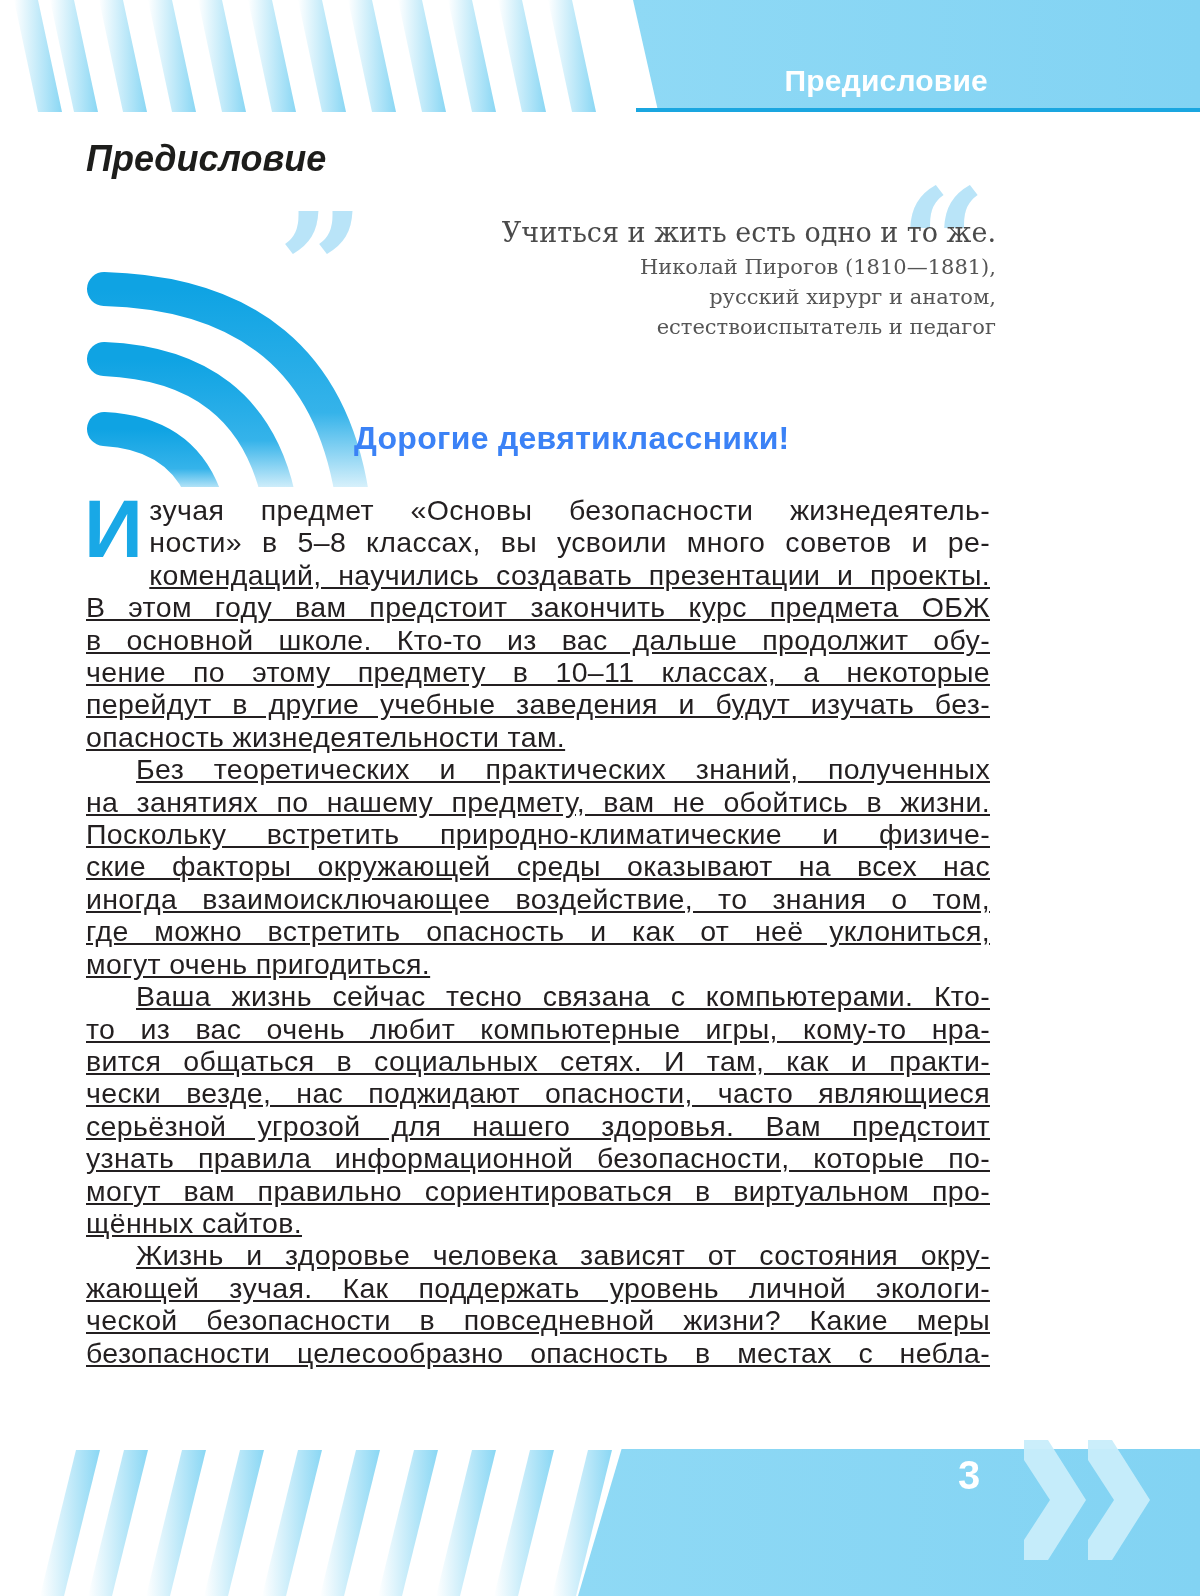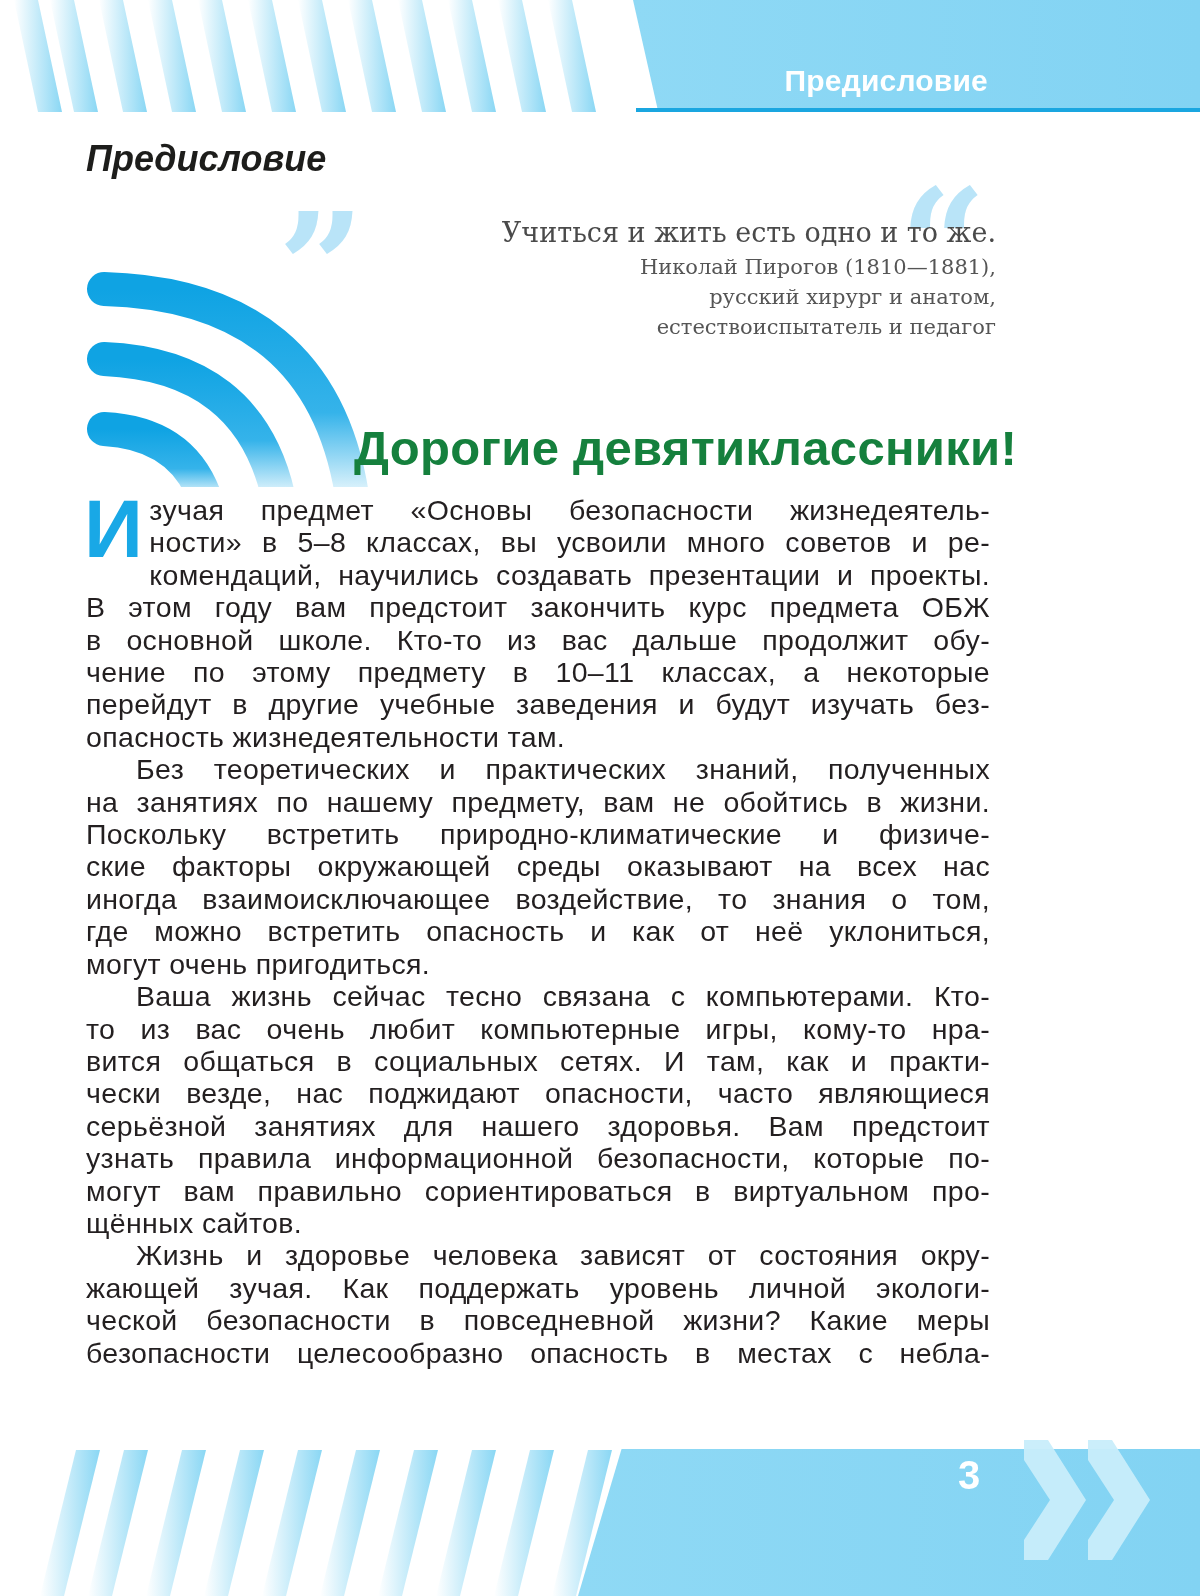--- a/index.html
+++ b/index.html
@@ -34,31 +34,31 @@
     .quote-block {
       right: 204px; top: 214px; text-align: right; font-family: "DejaVu Serif", serif; color: #4a4a4a;
     }
     .quote-text { font-size: 27px; line-height: 38px; }
     .quote-attr { font-size: 21px; line-height: 30px; color: #555; }
 
     
     .wifi { left: 80px; top: 255px; width: 300px; height: 240px; }
 
     .greeting {
-      left: 354px; top: 420px; font-size: 49px; font-weight: bold; color: #15803d; letter-spacing: 0.3px;
+      left: 354px; top: 420px; font-size: 32px; font-weight: bold; color: #3b82f6; letter-spacing: 0.3px;
     }
 
     
     .body-text {
       left: 86px; top: 494px; width: 904px;
       font-size: 28.5px; line-height: 32.4px; color: #231f20;
       text-align: justify; letter-spacing: 0.35px;
     }
     .body-text p { margin: 0; }
-    .body-text .line { display: block; text-align-last: justify; white-space: nowrap; }
+    .body-text .line { display: block; text-align-last: justify; white-space: nowrap; text-decoration: underline; }
     .body-text .line.last { text-align-last: left; }
     .indent { padding-left: 50px; }
     .dropcap {
       float: left; color: #19a8e6; font-weight: bold; font-size: 82px; line-height: 58px;
       margin: 6px 6px 0 -2px; height: 62px;
     }
     .dc-line { display: block; text-align-last: justify; white-space: nowrap; }
 
     
     .footer-stripes { left: 0; top: 1436px; width: 660px; height: 160px; overflow: hidden; }
@@ -149,21 +149,21 @@
     <span class="line">ские факторы окружающей среды оказывают на всех нас</span>
     <span class="line">иногда взаимоисключающее воздействие, то знания о том,</span>
     <span class="line">где можно встретить опасность и как от неё уклониться,</span>
     <span class="line last">могут очень пригодиться.</span>
   </p>
   <p>
     <span class="line indent">Ваша жизнь сейчас тесно связана с компьютерами. Кто-</span>
     <span class="line">то из вас очень любит компьютерные игры, кому-то нра-</span>
     <span class="line">вится общаться в социальных сетях. И там, как и практи-</span>
     <span class="line">чески везде, нас поджидают опасности, часто являющиеся</span>
-    <span class="line">серьёзной занятиях для нашего здоровья. Вам предстоит</span>
+    <span class="line">серьёзной угрозой для нашего здоровья. Вам предстоит</span>
     <span class="line">узнать правила информационной безопасности, которые по-</span>
     <span class="line">могут вам правильно сориентироваться в виртуальном про-</span>
     <span class="line last">щённых сайтов.</span>
   </p>
   <p>
     <span class="line indent">Жизнь и здоровье человека зависят от состояния окру-</span>
     <span class="line">жающей зучая. Как поддержать уровень личной экологи-</span>
     <span class="line">ческой безопасности в повседневной жизни? Какие меры</span>
     <span class="line">безопасности целесообразно опасность в местах с небла-</span>
   </p>

